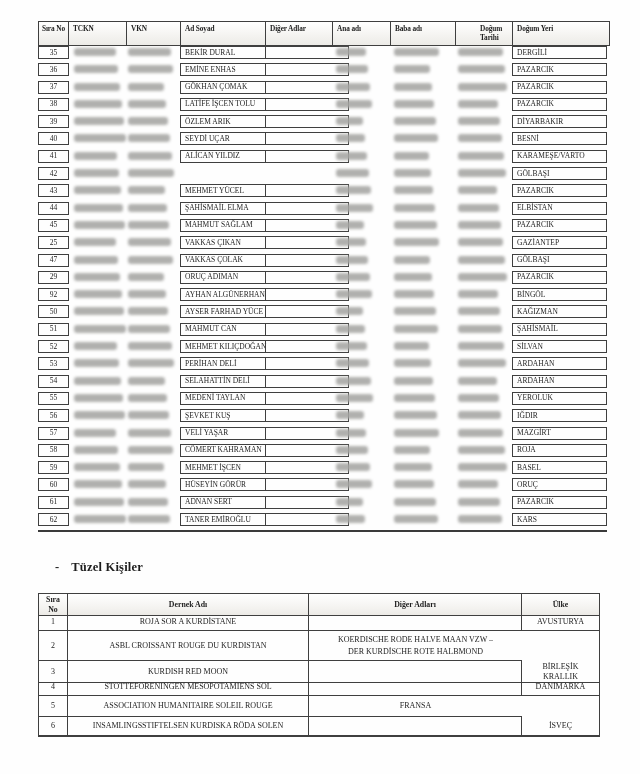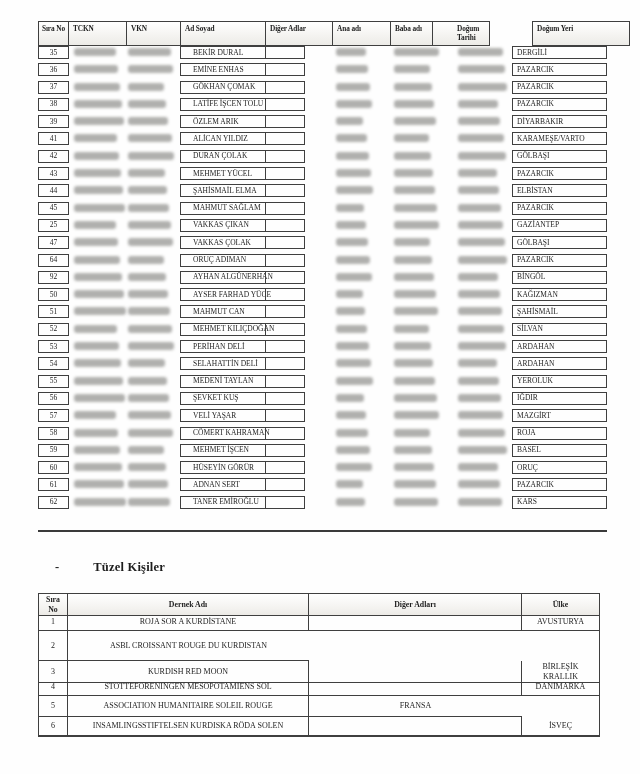--- a/index.html
+++ b/index.html
@@ -20,44 +20,44 @@
     padding:2px 0 0 4px;line-height:9px;
     background:linear-gradient(180deg,#ffffff 0%,#f4f3f0 60%,#ecebe7 100%);
   }
   .h0{left:0;width:31px;text-align:center;padding-left:0;}
   .h1{left:30px;width:59px;}
   .h2{left:88px;width:55px;}
   .h3{left:142px;width:86px;}
   .h4{left:227px;width:68px;}
   .h5{left:294px;width:59px;}
   .h6{left:352px;width:66px;}
-  .h7{left:394px;width:58px;padding-left:24px;}
-  .h8{left:474px;width:98px;margin-left:20px;}
+  .h7{left:417px;width:58px;padding-left:24px;}
+  .h8{left:474px;width:98px;}
 
   #t1-rows{position:absolute;left:0;top:25px;width:570px;}
   .t1-row{position:relative;height:17.3px;}
   .cbox{
     position:absolute;top:0;height:13px;box-sizing:border-box;
     border:1px solid #3f3f3f;background:#fefefe;
     font-size:7.5px;line-height:10.5px;padding-top:0.5px;
     white-space:nowrap;
   }
   .no-box{left:0;width:31px;text-align:center;}
-  .name-box{left:142px;width:125px;padding-left:12px;}
+  .name-box{left:142px;width:169px;padding-left:4px;}
   .name-divider{position:absolute;top:-1px;bottom:-1px;left:84px;width:1px;background:#3f3f3f;}
   .yeri-box{left:474px;width:95px;padding-left:4px;}
   .blob{
     position:absolute;top:2px;height:8px;border-radius:3px;
     background:#a6a6a3;filter:blur(1.8px);opacity:0.88;
   }
   .t1-bottomline{position:absolute;left:0;top:509px;width:569px;height:1.6px;background:#3a3a3a;}
 
   
   #section-heading{position:absolute;left:55px;top:560px;font-weight:bold;font-size:12.5px;}
-  #section-heading .htext{margin-left:31px;letter-spacing:0.2px;}
+  #section-heading .htext{margin-left:9px;letter-spacing:0.2px;}
 
   
   #table2{
     position:absolute;left:38px;top:593px;width:562px;box-sizing:border-box;
     border:1px solid #3f3f3f;border-bottom-width:2px;background:#fefefe;
   }
   .t2-row{display:grid;grid-template-columns:29px 241px 213px 77px;}
   .t2c{
     box-sizing:border-box;border-right:1px solid #3f3f3f;border-bottom:1px solid #3f3f3f;
     display:flex;flex-direction:column;justify-content:space-evenly;align-items:center;
@@ -128,34 +128,43 @@
         <div class="cbox no-box">39</div>
         <div class="blob" style="left: 36px; width: 50px;"></div>
         <div class="blob" style="left: 90px; width: 40px;"></div>
         <div class="cbox name-box">ÖZLEM ARIK<div class="name-divider"></div></div>
         <div class="blob" style="left: 298px; width: 27px;"></div>
         <div class="blob" style="left: 356px; width: 42px;"></div>
         <div class="blob" style="left: 420px; width: 42px;"></div>
         <div class="cbox yeri-box">DİYARBAKIR</div>
       </div>
       <div class="t1-row">
+        <div class="cbox no-box">40</div>
+        <div class="blob" style="left: 36px; width: 52px;"></div>
+        <div class="blob" style="left: 90px; width: 42px;"></div>
+        <div class="cbox name-box">SEYDİ UÇAR<div class="name-divider"></div></div>
+        <div class="blob" style="left: 298px; width: 29px;"></div>
+        <div class="blob" style="left: 356px; width: 44px;"></div>
+        <div class="blob" style="left: 420px; width: 44px;"></div>
+        <div class="cbox yeri-box">BESNİ</div>
+      </div>
+      <div class="t1-row">
         <div class="cbox no-box">41</div>
         <div class="blob" style="left: 36px; width: 43px;"></div>
         <div class="blob" style="left: 90px; width: 44px;"></div>
         <div class="cbox name-box">ALİCAN YILDIZ<div class="name-divider"></div></div>
         <div class="blob" style="left: 298px; width: 31px;"></div>
         <div class="blob" style="left: 356px; width: 35px;"></div>
         <div class="blob" style="left: 420px; width: 46px;"></div>
         <div class="cbox yeri-box">KARAMEŞE/VARTO</div>
       </div>
       <div class="t1-row">
         <div class="cbox no-box">42</div>
         <div class="blob" style="left: 36px; width: 45px;"></div>
         <div class="blob" style="left: 90px; width: 46px;"></div>
-        <div class="cbox name-box">DURAN ÇOLAK<div class="name-divider"></div></div>
         <div class="blob" style="left: 298px; width: 33px;"></div>
         <div class="blob" style="left: 356px; width: 37px;"></div>
         <div class="blob" style="left: 420px; width: 48px;"></div>
         <div class="cbox yeri-box">GÖLBAŞI</div>
       </div>
       <div class="t1-row">
         <div class="cbox no-box">43</div>
         <div class="blob" style="left: 36px; width: 47px;"></div>
         <div class="blob" style="left: 90px; width: 37px;"></div>
         <div class="cbox name-box">MEHMET YÜCEL<div class="name-divider"></div></div>
@@ -198,21 +207,21 @@
         <div class="cbox no-box">47</div>
         <div class="blob" style="left: 36px; width: 44px;"></div>
         <div class="blob" style="left: 90px; width: 45px;"></div>
         <div class="cbox name-box">VAKKAS ÇOLAK<div class="name-divider"></div></div>
         <div class="blob" style="left: 298px; width: 32px;"></div>
         <div class="blob" style="left: 356px; width: 36px;"></div>
         <div class="blob" style="left: 420px; width: 47px;"></div>
         <div class="cbox yeri-box">GÖLBAŞI</div>
       </div>
       <div class="t1-row">
-        <div class="cbox no-box">64</div>
+        <div class="cbox no-box">29</div>
         <div class="blob" style="left: 36px; width: 46px;"></div>
         <div class="blob" style="left: 90px; width: 36px;"></div>
         <div class="cbox name-box">ORUÇ ADIMAN<div class="name-divider"></div></div>
         <div class="blob" style="left: 298px; width: 34px;"></div>
         <div class="blob" style="left: 356px; width: 38px;"></div>
         <div class="blob" style="left: 420px; width: 49px;"></div>
         <div class="cbox yeri-box">PAZARCIK</div>
       </div>
       <div class="t1-row">
         <div class="cbox no-box">92</div>
@@ -373,20 +382,24 @@
   <div id="t2-body">
       <div class="t2-row" style="height: 17px;">
         <div class="t2c">1</div>
         <div class="t2c">ROJA SOR A KURDİSTANE</div>
         <div class="t2c"></div>
         <div class="t2c">AVUSTURYA</div>
       </div>
       <div class="t2-row" style="height: 30px;">
         <div class="t2c">2</div>
         <div class="t2c">ASBL CROISSANT ROUGE DU KURDISTAN</div>
+        <div class="t2c">
+          <div>KOERDISCHE RODE HALVE MAAN VZW –</div>
+          <div>DER KURDİSCHE ROTE HALBMOND</div>
+        </div>
       </div>
       <div class="t2-row" style="height: 18px;">
         <div class="t2c">3</div>
         <div class="t2c">KURDISH RED MOON</div>
         <div class="t2c"></div>
         <div class="t2c">BİRLEŞİK KRALLIK</div>
       </div>
       <div class="t2-row" style="height: 17px;">
         <div class="t2c">4</div>
         <div class="t2c">STOTTEFORENINGEN MESOPOTAMIENS SOL</div>

